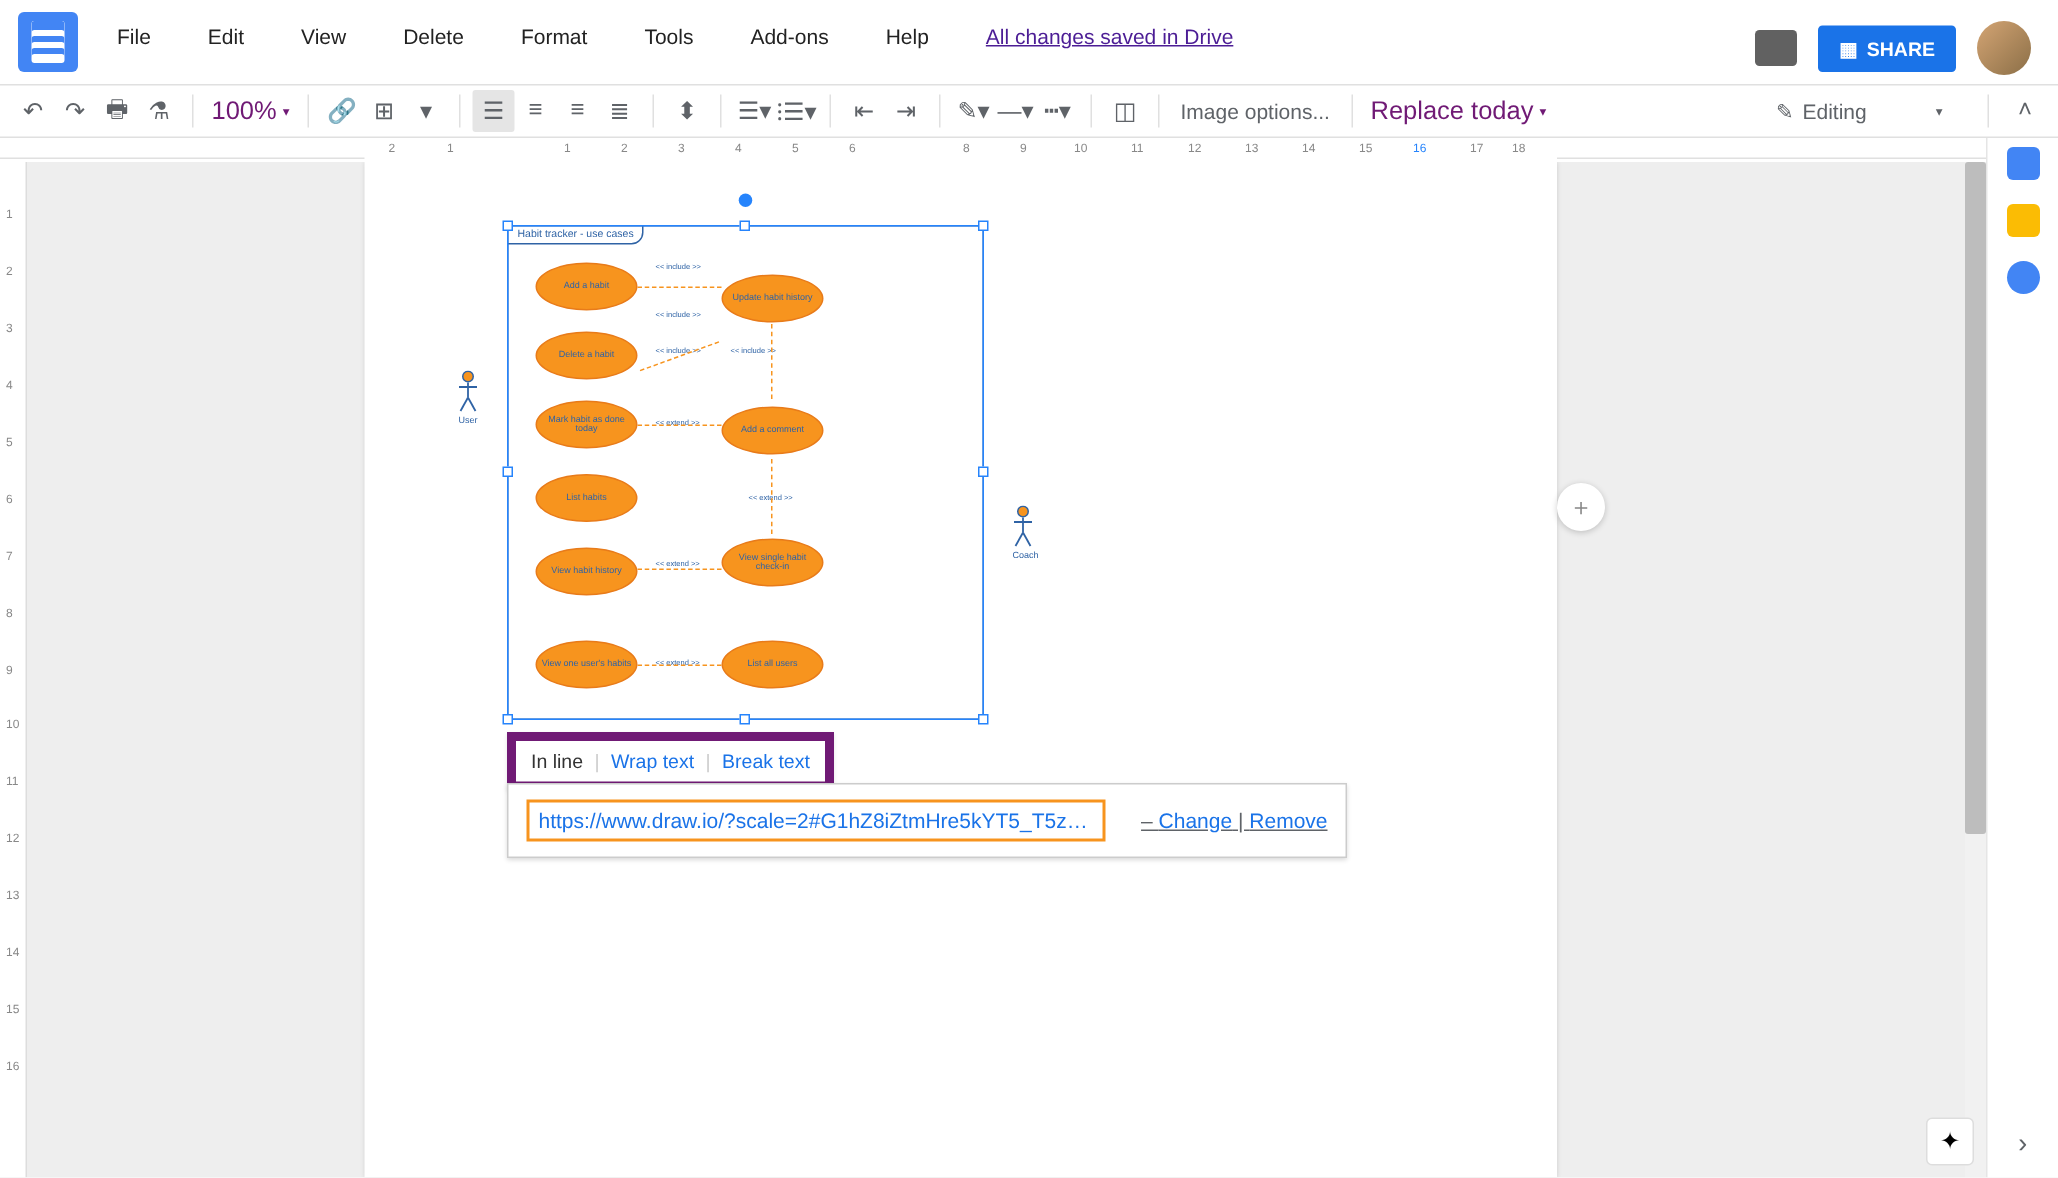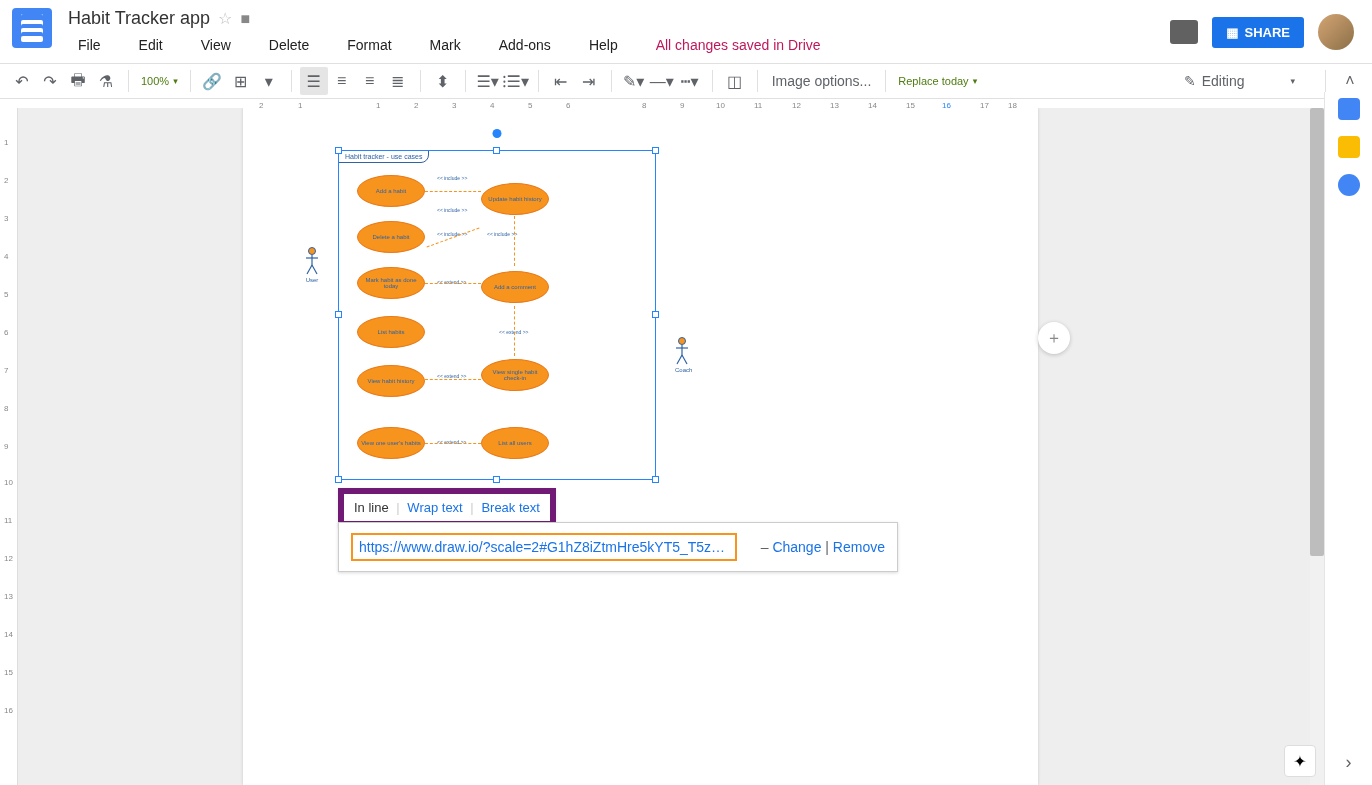--- a/index.html
+++ b/index.html
@@ -9,34 +9,34 @@
     .header { display: flex; align-items: flex-start; padding: 8px 12px 0; }
     .app-icon { width: 40px; height: 40px; background: #4285F4; border-radius: 4px; margin-right: 16px; display: flex; align-items: center; justify-content: center; position: relative; }
     .app-icon::after { content: ''; width: 22px; height: 28px; background: #fff; border-radius: 2px; box-shadow: inset 0 6px 0 #4285F4, inset 0 10px 0 #fff, inset 0 14px 0 #4285F4, inset 0 18px 0 #fff, inset 0 22px 0 #4285F4; }
     .doc-info { flex: 1; }
     .doc-title-row { display: flex; align-items: center; gap: 8px; }
     .doc-title { font-size: 18px; color: #333; font-weight: 400; }
     .star-icon { color: #bbb; font-size: 16px; cursor: pointer; }
     .folder-icon { color: #888; font-size: 16px; cursor: pointer; }
     .menu-bar { display: flex; gap: 18px; margin-top: 4px; font-size: 14px; }
     .menu-item { padding: 4px 10px; color: #222; cursor: pointer; }
-    .saved { color: #be185d; padding: 4px 10px; }
+    .saved { color: #4c1d95; padding: 4px 10px; text-decoration: underline; }
     .header-right { display: flex; align-items: center; gap: 14px; margin-right: 6px; padding-top: 6px; }
     .comment-btn { width: 28px; height: 24px; background: #616161; border-radius: 3px; cursor: pointer; position: relative; }
     .comment-btn::after { content: ''; position: absolute; bottom: -4px; left: 6px; border: 4px solid transparent; border-top-color: #616161; }
     .share-btn { background: #1A73E8; color: #fff; font-size: 13px; font-weight: 600; padding: 8px 14px; border-radius: 3px; cursor: pointer; display: flex; gap: 6px; align-items: center; }
     .avatar { width: 36px; height: 36px; border-radius: 50%; background: linear-gradient(135deg, #d4a574, #8b6f47); cursor: pointer; }
 
     
     .toolbar { display: flex; align-items: center; border-top: 1px solid #e0e0e0; border-bottom: 1px solid #e0e0e0; padding: 0 4px; height: 36px; margin-top: 6px; position: relative; }
     .tb-group { display: flex; align-items: center; padding: 0 4px; height: 100%; }
     .tb-sep { width: 1px; height: 22px; background: #e0e0e0; margin: 0 4px; }
     .tb-btn { width: 28px; height: 28px; display: flex; align-items: center; justify-content: center; cursor: pointer; color: #5f6368; font-size: 16px; border-radius: 2px; }
     .tb-btn.active { background: #e5e5e5; }
-    .tb-dropdown { padding: 0 8px; font-size: 11px; color: #4d7c0f; cursor: pointer; display: flex; align-items: center; gap: 4px; }
+    .tb-dropdown { padding: 0 8px; font-size: 17px; color: #701a75; cursor: pointer; display: flex; align-items: center; gap: 4px; }
     .tb-dropdown::after { content: '▾'; font-size: 9px; }
     .tb-text-btn { font-size: 14px; color: #5f6368; padding: 0 10px; cursor: pointer; }
     .tb-right { position: absolute; right: 8px; display: flex; align-items: center; gap: 6px; }
     .editing-mode { display: flex; align-items: center; gap: 6px; font-size: 14px; color: #5f6368; padding: 0 20px; cursor: pointer; }
     .chevron-up { width: 28px; height: 28px; display: flex; align-items: center; justify-content: center; cursor: pointer; color: #5f6368; }
 
     
     .ruler-container { height: 14px; background: #fff; position: relative; border-bottom: 1px solid #e0e0e0; }
     .ruler { position: absolute; left: 243px; right: 334px; height: 14px; background: #fff; font-size: 8px; color: #999; overflow: hidden; }
     .ruler-inner { display: flex; height: 100%; align-items: center; position: relative; }
@@ -72,45 +72,40 @@
     .rotate-handle { position: absolute; width: 9px; height: 9px; background: #2684FC; border-radius: 50%; left: 50%; top: -22px; transform: translateX(-50%); }
 
     
     .layout-callout { position: absolute; left: 95px; top: 380px; background: #fff; border: 6px solid #701a75; padding: 6px 10px; font-size: 13px; box-shadow: 0 1px 3px rgba(0,0,0,0.1); }
     .layout-callout .active { color: #333; font-weight: 500; }
     .layout-callout .link { color: #1A73E8; cursor: pointer; }
     .sep { color: #ccc; margin: 0 4px; }
 
     .link-box { position: absolute; left: 95px; top: 414px; width: 560px; background: #fff; border: 1px solid #ccc; padding: 10px 12px; font-size: 14px; box-shadow: 0 1px 3px rgba(0,0,0,0.15); display: flex; align-items: center; }
     .link-url { color: #1A73E8; border: 2px solid #F7941E; padding: 4px 6px; max-width: 400px; overflow: hidden; white-space: nowrap; text-overflow: ellipsis; display: inline-block; cursor: pointer; }
-    .link-actions { color: #5f6368; margin-left: 24px; font-size: 14px; white-space: nowrap; }
+    .link-actions { color: #5f6368; margin-left: 24px; font-size: 14px; white-space: nowrap; text-decoration: underline; }
     .link-actions .link { color: #1A73E8; cursor: pointer; }
 
     .add-comment-fab { position: absolute; left: 795px; top: 214px; width: 32px; height: 32px; background: #fff; border-radius: 50%; box-shadow: 0 1px 4px rgba(0,0,0,0.2); display: flex; align-items: center; justify-content: center; color: #888; font-size: 16px; cursor: pointer; }
 
     .explore-btn { position: absolute; right: 56px; bottom: 8px; width: 32px; height: 32px; background: #fff; border: 1px solid #ddd; border-radius: 4px; display: flex; align-items: center; justify-content: center; cursor: pointer; }
   </style>
 </head>
 <body>
 
 <div class="header">
   <div class="app-icon"></div>
   <div class="doc-info">
-    <div class="doc-title-row">
-      <span class="doc-title">Habit Tracker app</span>
-      <span class="star-icon">☆</span>
-      <span class="folder-icon">■</span>
-    </div>
     <div class="menu-bar">
       <span class="menu-item">File</span>
       <span class="menu-item">Edit</span>
       <span class="menu-item">View</span>
       <span class="menu-item">Delete</span>
       <span class="menu-item">Format</span>
-      <span class="menu-item">Mark</span>
+      <span class="menu-item">Tools</span>
       <span class="menu-item">Add-ons</span>
       <span class="menu-item">Help</span>
       <span class="saved">All changes saved in Drive</span>
     </div>
   </div>
   <div class="header-right">
     <div class="comment-btn"></div>
     <div class="share-btn">
       <span>▦</span>
       <span>SHARE</span>

